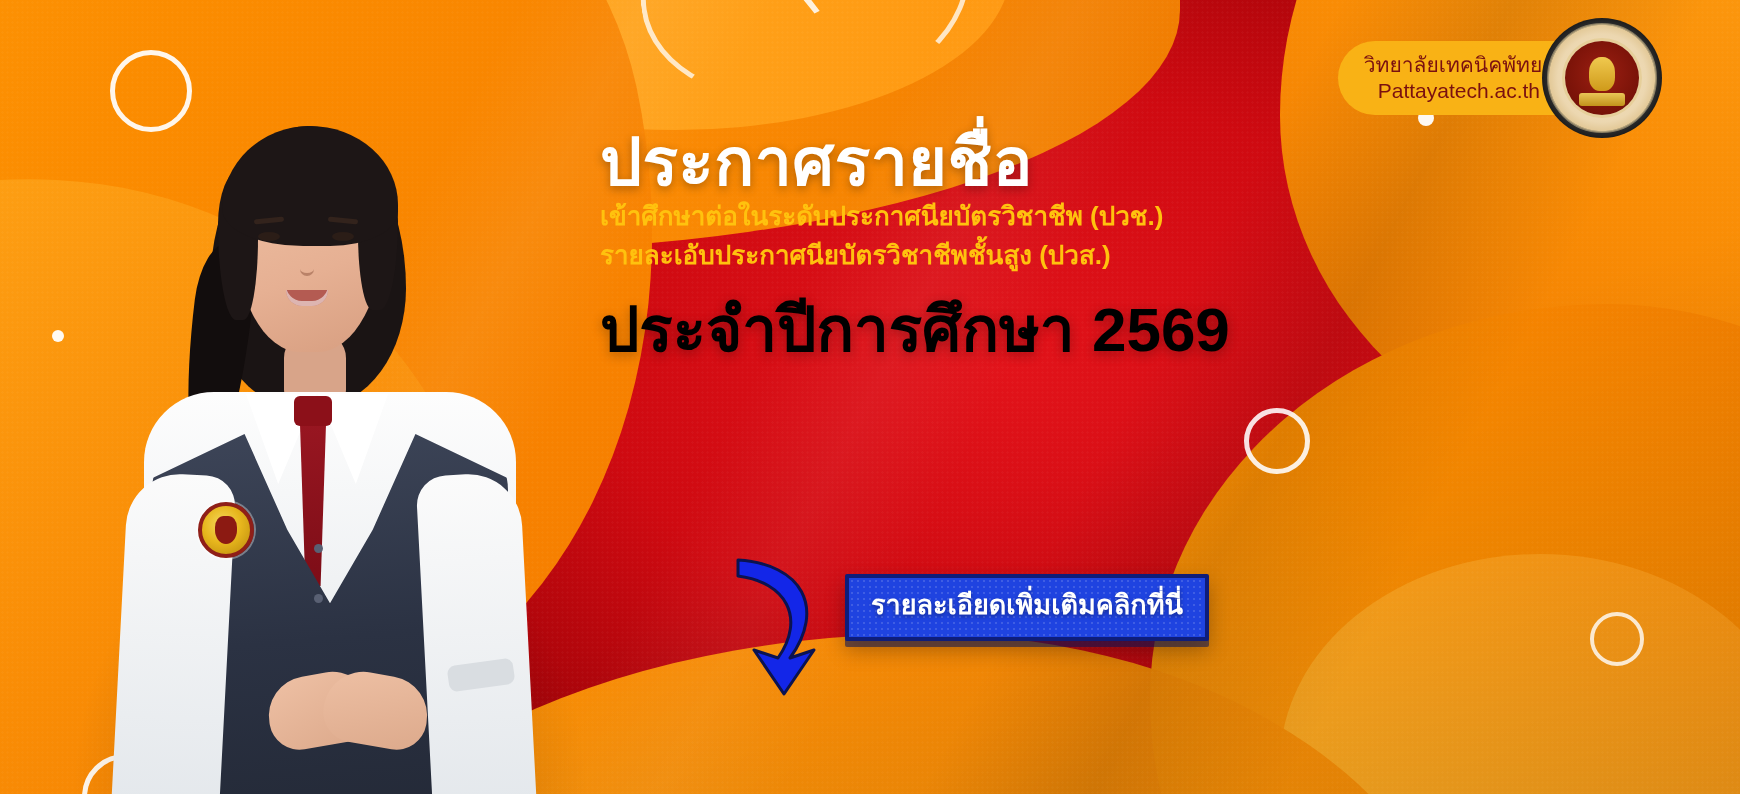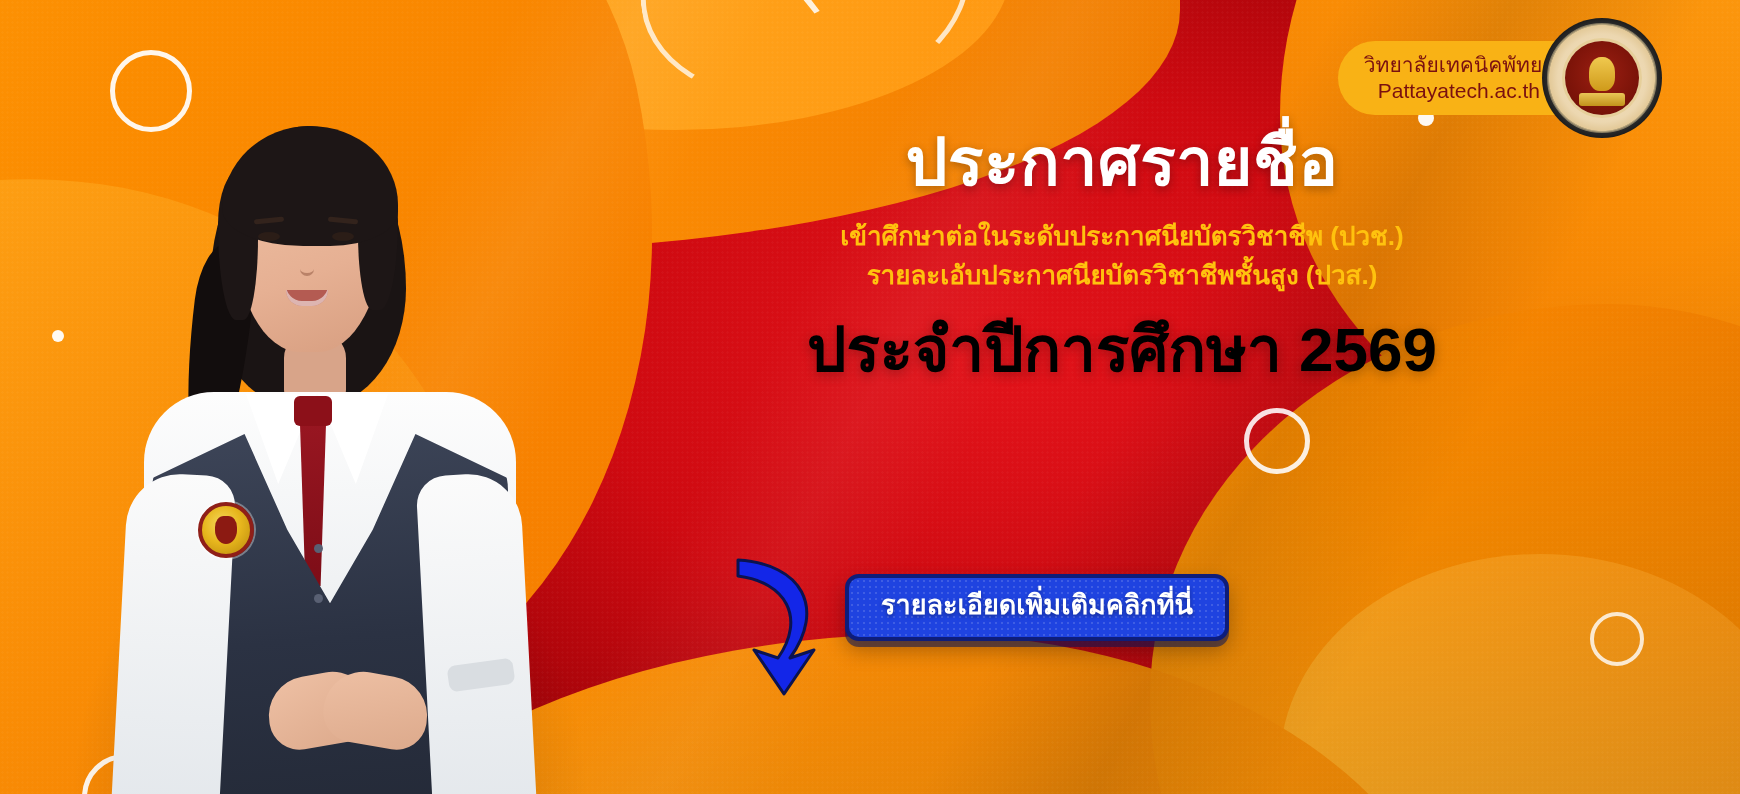--- a/index.html
+++ b/index.html
@@ -340,21 +340,21 @@
     position:absolute; inset:5px;
     border-radius:50%;
     border:2px solid rgba(230,207,154,.5);
   }
 
   
   .content {
     position:absolute;
     right:96px; top:128px;
     width:1044px;
-    text-align:center;
+    text-align:left;
     z-index:10;
   }
   .headline-1 {
     color:#ffffff;
     font-size:66px;
     font-weight:bold;
     line-height:1.06;
     letter-spacing:.5px;
     text-shadow:0 3px 10px rgba(0,0,0,.30);
   }
@@ -364,47 +364,46 @@
     font-weight:bold;
     line-height:1.22;
     margin-top:6px;
     text-shadow:0 3px 10px rgba(0,0,0,.30);
   }
   .subline {
     color:#ffc20e;
     font-size:26px;
     font-weight:bold;
     line-height:1.42;
-    margin-top:20px;
   }
   .subline.second { margin-top:2px; }
   .year-line {
     color:#000000;
     font-size:62px;
     font-weight:bold;
     line-height:1.1;
     margin-top:22px;
     text-shadow:0 3px 12px rgba(0,0,0,.28);
   }
 
   
   .cta-wrap {
     position:absolute;
     left:845px; top:574px;
     z-index:12;
   }
   .cta-button {
     display:inline-flex;
     align-items:center; justify-content:center;
-    padding:14px 32px 18px;
+    padding:14px 22px 18px;
     background:#1f43e0;
     background-image:radial-gradient(rgba(255,255,255,.14) 1px, transparent 1.3px);
     background-size:6px 6px;
     border:4px solid #0e1d7a;
-    border-radius:14px;
+    border-radius:2px;
     box-shadow:0 6px 0 rgba(10,20,90,.55), 0 10px 20px rgba(0,0,0,.28);
     cursor:pointer;
   }
   .cta-button span {
     color:#ffffff;
     font-size:27px;
     font-weight:bold;
     line-height:1;
     white-space:nowrap;
     text-shadow:0 2px 4px rgba(0,0,0,.35);

